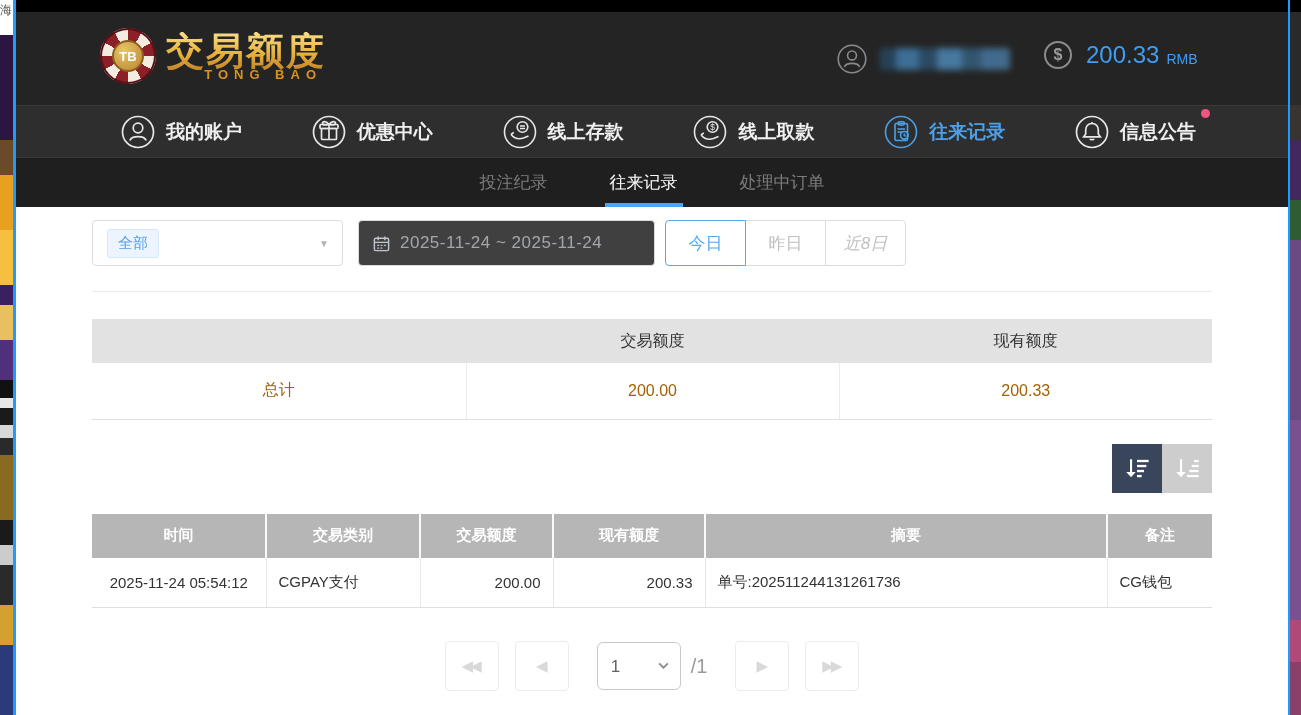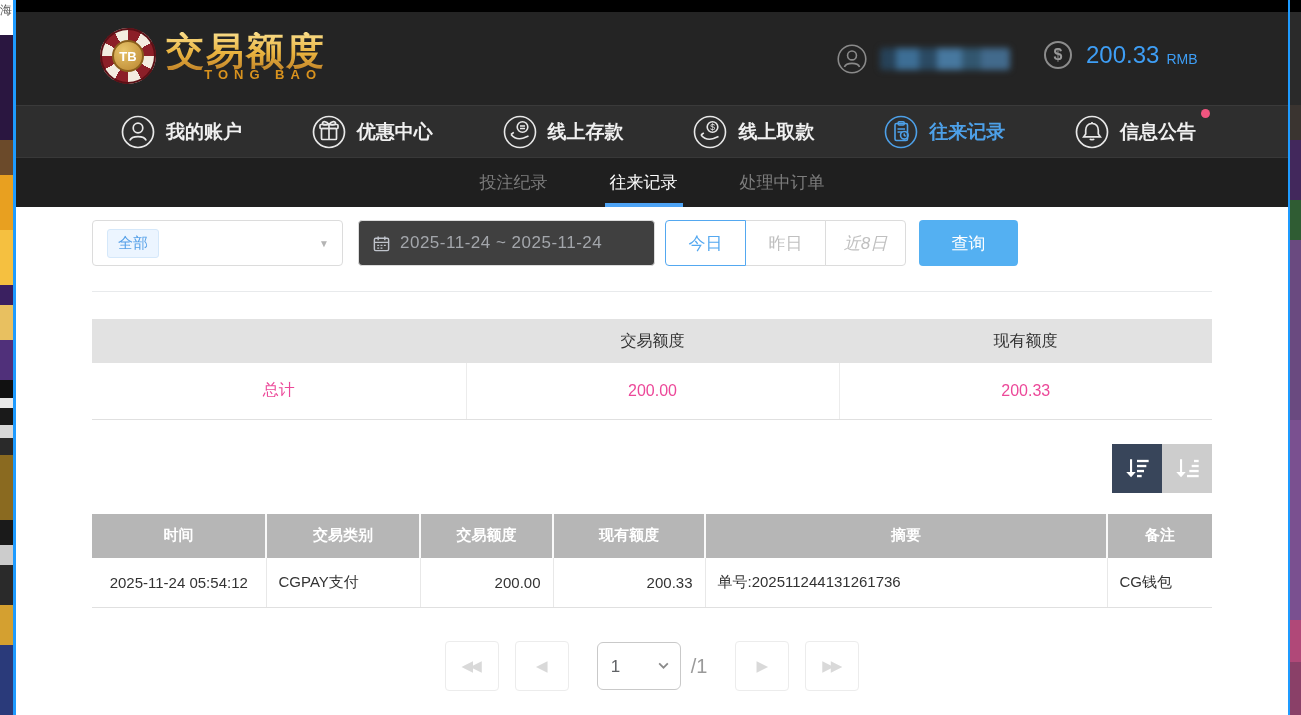--- a/index.html
+++ b/index.html
@@ -79,21 +79,21 @@
   .quick-btn:last-child { border-radius:0 4px 4px 0;font-style:italic; }
   .quick-btn.active { border-color:#54a8f0; color:#54a8f0; position:relative; z-index:1; }
   .search-btn { width:99px; height:46px; margin-left:13px; background:#54b0f2; border:none; border-radius:4px;
     color:#fff; font-size:17px; cursor:pointer; display:flex; align-items:center; justify-content:center; }
 
   .divider { margin:25px 76px 0; border-top:1px solid #e8eaec; }
 
   table { border-collapse:collapse; table-layout:fixed; }
   .summary-table { width:1120px; margin:27px auto 0; }
   .summary-table th { height:44px; background:#e2e2e2; font-size:16px; color:#333; font-weight:400; text-align:center; }
-  .summary-table td { height:56px; background:#fff; font-size:16px; color:#ec4899; text-align:center;
+  .summary-table td { height:56px; background:#fff; font-size:16px; color:#a16207; text-align:center;
     border-bottom:1px solid #e0e0e0; }
   .summary-table td + td { border-left:1px solid #ececec; }
 
   .sort-row { display:flex; justify-content:flex-end; margin:24px 76px 0; }
   .sort-btn { width:50px; height:49px; border:none; cursor:pointer; display:flex; align-items:center; justify-content:center; }
   .sort-btn.desc { background:#38455a; }
   .sort-btn.asc { background:#cdcdcd; }
 
   .data-table { width:1120px; margin:21px auto 4px; }
   .data-table th { height:44px; background:#b6b6b6; color:#fff; font-size:15px; font-weight:bold; text-align:center; }
@@ -250,21 +250,20 @@
             <path d="M5.5 12h2M9 12h2M12.5 12h2M5.5 14.8h2M9 14.8h2" stroke-width="1.2"></path>
           </svg>
         </span>
         <span class="date-text">2025-11-24 ~ 2025-11-24</span>
       </div>
       <div class="quick-group">
         <button class="quick-btn active">今日</button>
         <button class="quick-btn">昨日</button>
         <button class="quick-btn">近8日</button>
       </div>
-      <button class="search-btn">查询</button>
     </div>
 
     <div class="divider"></div>
 
     <table class="summary-table">
       <colgroup>
           <col style="width:374px">
           <col style="width:373px">
           <col style="width:373px">
         </colgroup>

